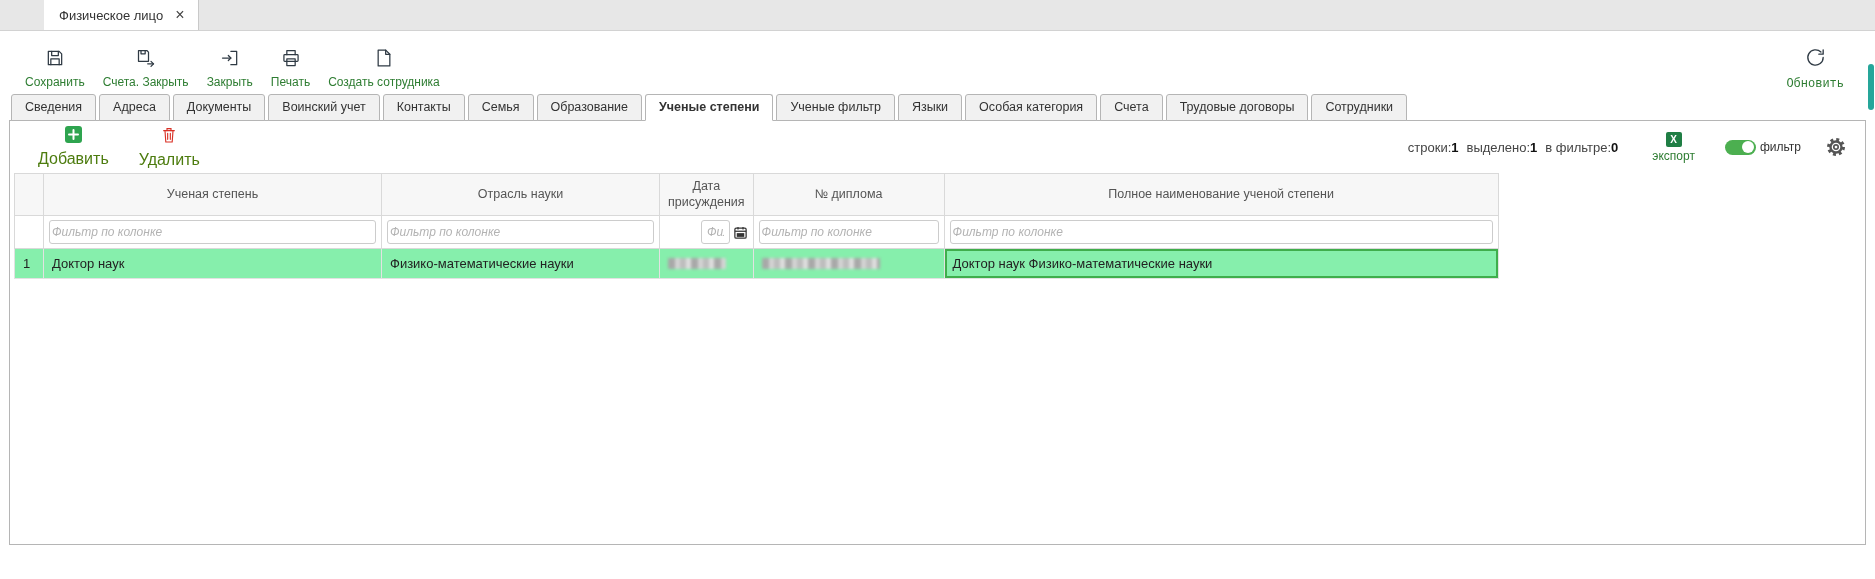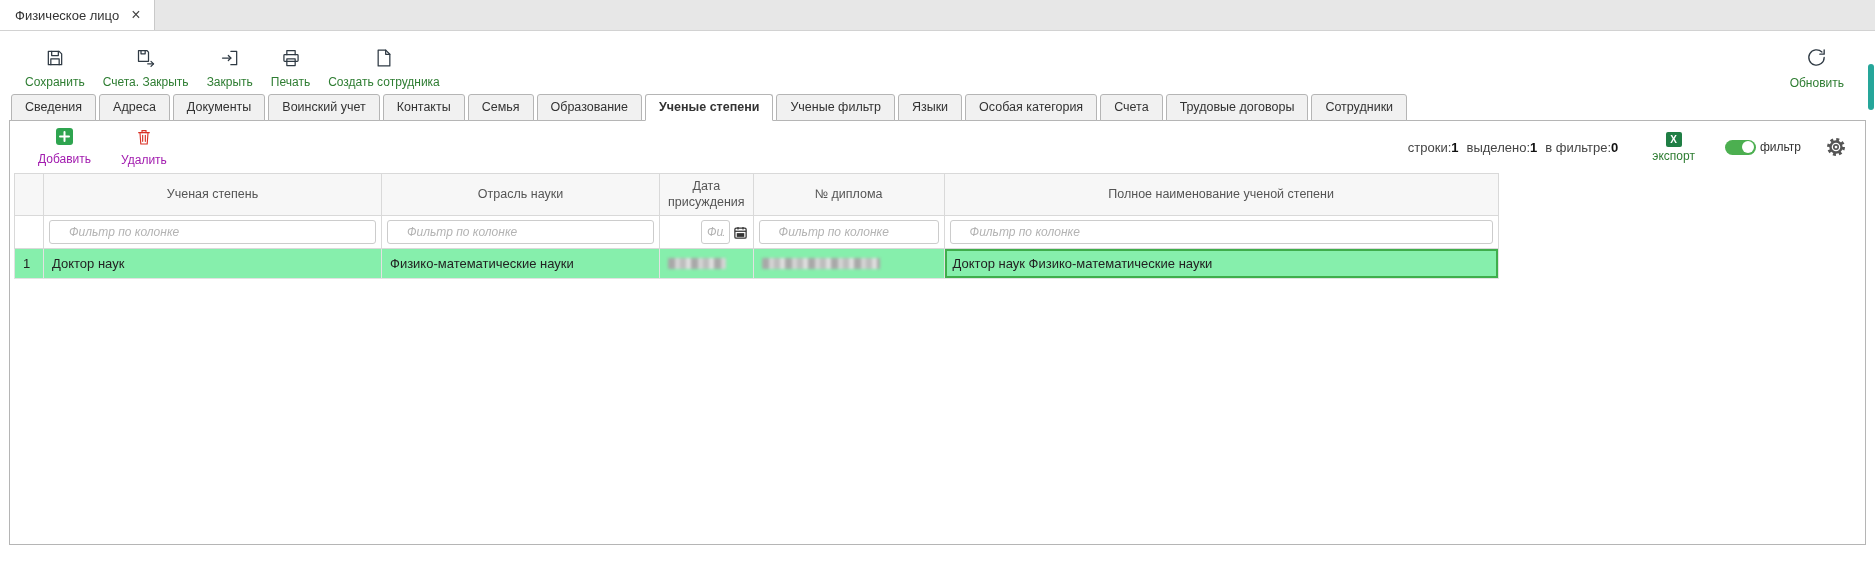--- a/index.html
+++ b/index.html
@@ -6,60 +6,60 @@
   html, body { width: 1875px; height: 579px; }
   body {
     font-family: "Liberation Sans", "DejaVu Sans", sans-serif;
     background: #fff;
     overflow: hidden;
     position: relative;
     -webkit-font-smoothing: antialiased;
   }
 
   
-  .wintabbar { height: 31px; background: #e7e7e7; border-bottom: 1px solid #d2d2d2; display: flex; align-items: stretch; }
+  .wintabbar { height: 31px; background: #e7e7e7; border-bottom: 1px solid #d2d2d2; display: flex; align-items: stretch; padding-left: 44px; }
   .wintab { display: flex; align-items: center; gap: 12px; background: #fff; padding: 0 13px 0 15px; border-right: 1px solid #c9c9c9; font-size: 13px; color: #333; cursor: pointer; }
   .wintab-close { font-size: 16px; color: #444; line-height: 1; cursor: pointer; }
 
   
   .toolbar { height: 58px; display: flex; align-items: center; padding: 16px 22px 0 16px; background: #fff; }
   .tbtn { display: flex; flex-direction: column; align-items: center; gap: 3px; padding: 4px 9px; cursor: pointer; }
   .tbtn svg { width: 20px; height: 20px; stroke: #2f3a44; fill: none; stroke-width: 1.5; stroke-linecap: round; stroke-linejoin: round; }
   .tbtn-label { font-size: 12px; color: #2e7d32; white-space: nowrap; }
-  .tbtn.refresh { margin-left: auto; }
+  .tbtn.refresh { margin-left: auto; font-family: Liberation Mono, monospace; }
   .tbtn.refresh svg { width: 23px; height: 23px; stroke-width: 1.4; }
 
   
   .subtabs { margin: 2px 9px 0; display: flex; align-items: flex-end; border-bottom: 1px solid #b5b5b5; padding-left: 2px; height: 30px; }
   .subtab { font-size: 12.5px; color: #333; background: #f1f1f1; border: 1px solid #b5b5b5; border-radius: 3px 3px 0 0; padding: 5px 13px 6px; margin-right: 3px; margin-bottom: -1px; cursor: pointer; white-space: nowrap; }
   .subtab.active { background: #fff; font-weight: bold; border-bottom-color: #fff; }
 
   
   .panel { margin: 0 9px; border: 1px solid #b5b5b5; border-top: none; height: 424px; background: #fff; }
 
   
   .grid-toolbar { display: flex; align-items: center; height: 52px; padding: 0 18px 0 28px; }
   .gbtn { display: flex; flex-direction: column; align-items: center; gap: 3px; cursor: pointer; margin-right: 30px; }
-  .gbtn-label { font-size: 12px; color: #a21caf; white-space: nowrap; }
+  .gbtn-label { font-size: 16px; color: #4d7c0f; white-space: nowrap; }
   .stats { margin-left: auto; display: flex; align-items: center; font-size: 13px; color: #444; margin-right: 26px; }
   .stat-num { font-weight: bold; color: #111; margin-right: 8px; }
   .export-btn { display: flex; flex-direction: column; align-items: center; gap: 2px; cursor: pointer; margin-right: 30px; }
   .excel-icon { width: 16px; height: 15px; background: #1f7e44; color: #fff; font-size: 10px; font-weight: bold; display: flex; align-items: center; justify-content: center; border-radius: 2px; }
   .export-label { font-size: 12px; color: #2e7d32; }
   .filter-group { display: flex; align-items: center; gap: 4px; margin-right: 24px; }
   .toggle { width: 31px; height: 15px; border-radius: 8px; background: #4caf50; position: relative; display: inline-block; cursor: pointer; }
   .toggle .knob { position: absolute; right: 1.5px; top: 1.5px; width: 12px; height: 12px; border-radius: 50%; background: #fff; }
   .filter-label { font-size: 12px; color: #333; }
   .gear { cursor: pointer; display: flex; align-items: center; }
 
   
   .grid { border-collapse: collapse; table-layout: fixed; margin-left: 4px; background: #86efac; border: 1px solid #c5c5c5; }
   .grid th { background: #f7f7f7; font-weight: normal; font-size: 12.5px; color: #555; border: 1px solid #d9d9d9; height: 42px; padding: 2px 8px; text-align: center; vertical-align: middle; line-height: 1.25; }
   .grid .flt td { border: 1px solid #d9d9d9; padding: 4px 5px; height: 33px; background: #fff; vertical-align: middle; }
-  .flt input { width: 100%; height: 24px; border: 1px solid #ccc; border-radius: 3px; padding: 0 19px; font-size: 12px; font-family: inherit; color: #333; outline: none; background: #fff; }
+  .flt input { width: 100%; height: 24px; border: 1px solid #ccc; border-radius: 3px; padding: 0 2px; font-size: 12px; font-family: inherit; color: #333; outline: none; background: #fff; }
   .flt input::placeholder { color: #b3b3b3; font-style: italic; }
   .dateflt { display: flex; align-items: center; gap: 3px; padding-left: 36px; }
   .dateflt input { flex: 1; min-width: 0; padding: 0 5px; }
   .cal { flex: 0 0 auto; display: flex; cursor: pointer; }
   .grid tbody td { border: 1px solid #e2e2e2; border-top: 1px solid #d9d9d9; font-size: 13px; color: #222; height: 30px; padding: 0 8px; white-space: nowrap; overflow: hidden; vertical-align: middle; }
   td.num { padding: 0 4px 0 7px; color: #333; }
   td.selected { box-shadow: inset 0 0 0 2px #3fae4c; }
 
   .redacted { height: 11px; border-radius: 1px; filter: blur(1.6px); background: repeating-linear-gradient(90deg, #a8a8a8 0 7px, #d3d3d3 7px 12px, #bdbdbd 12px 18px, #dedede 18px 23px); }
   .redacted.date { width: 58px; }

